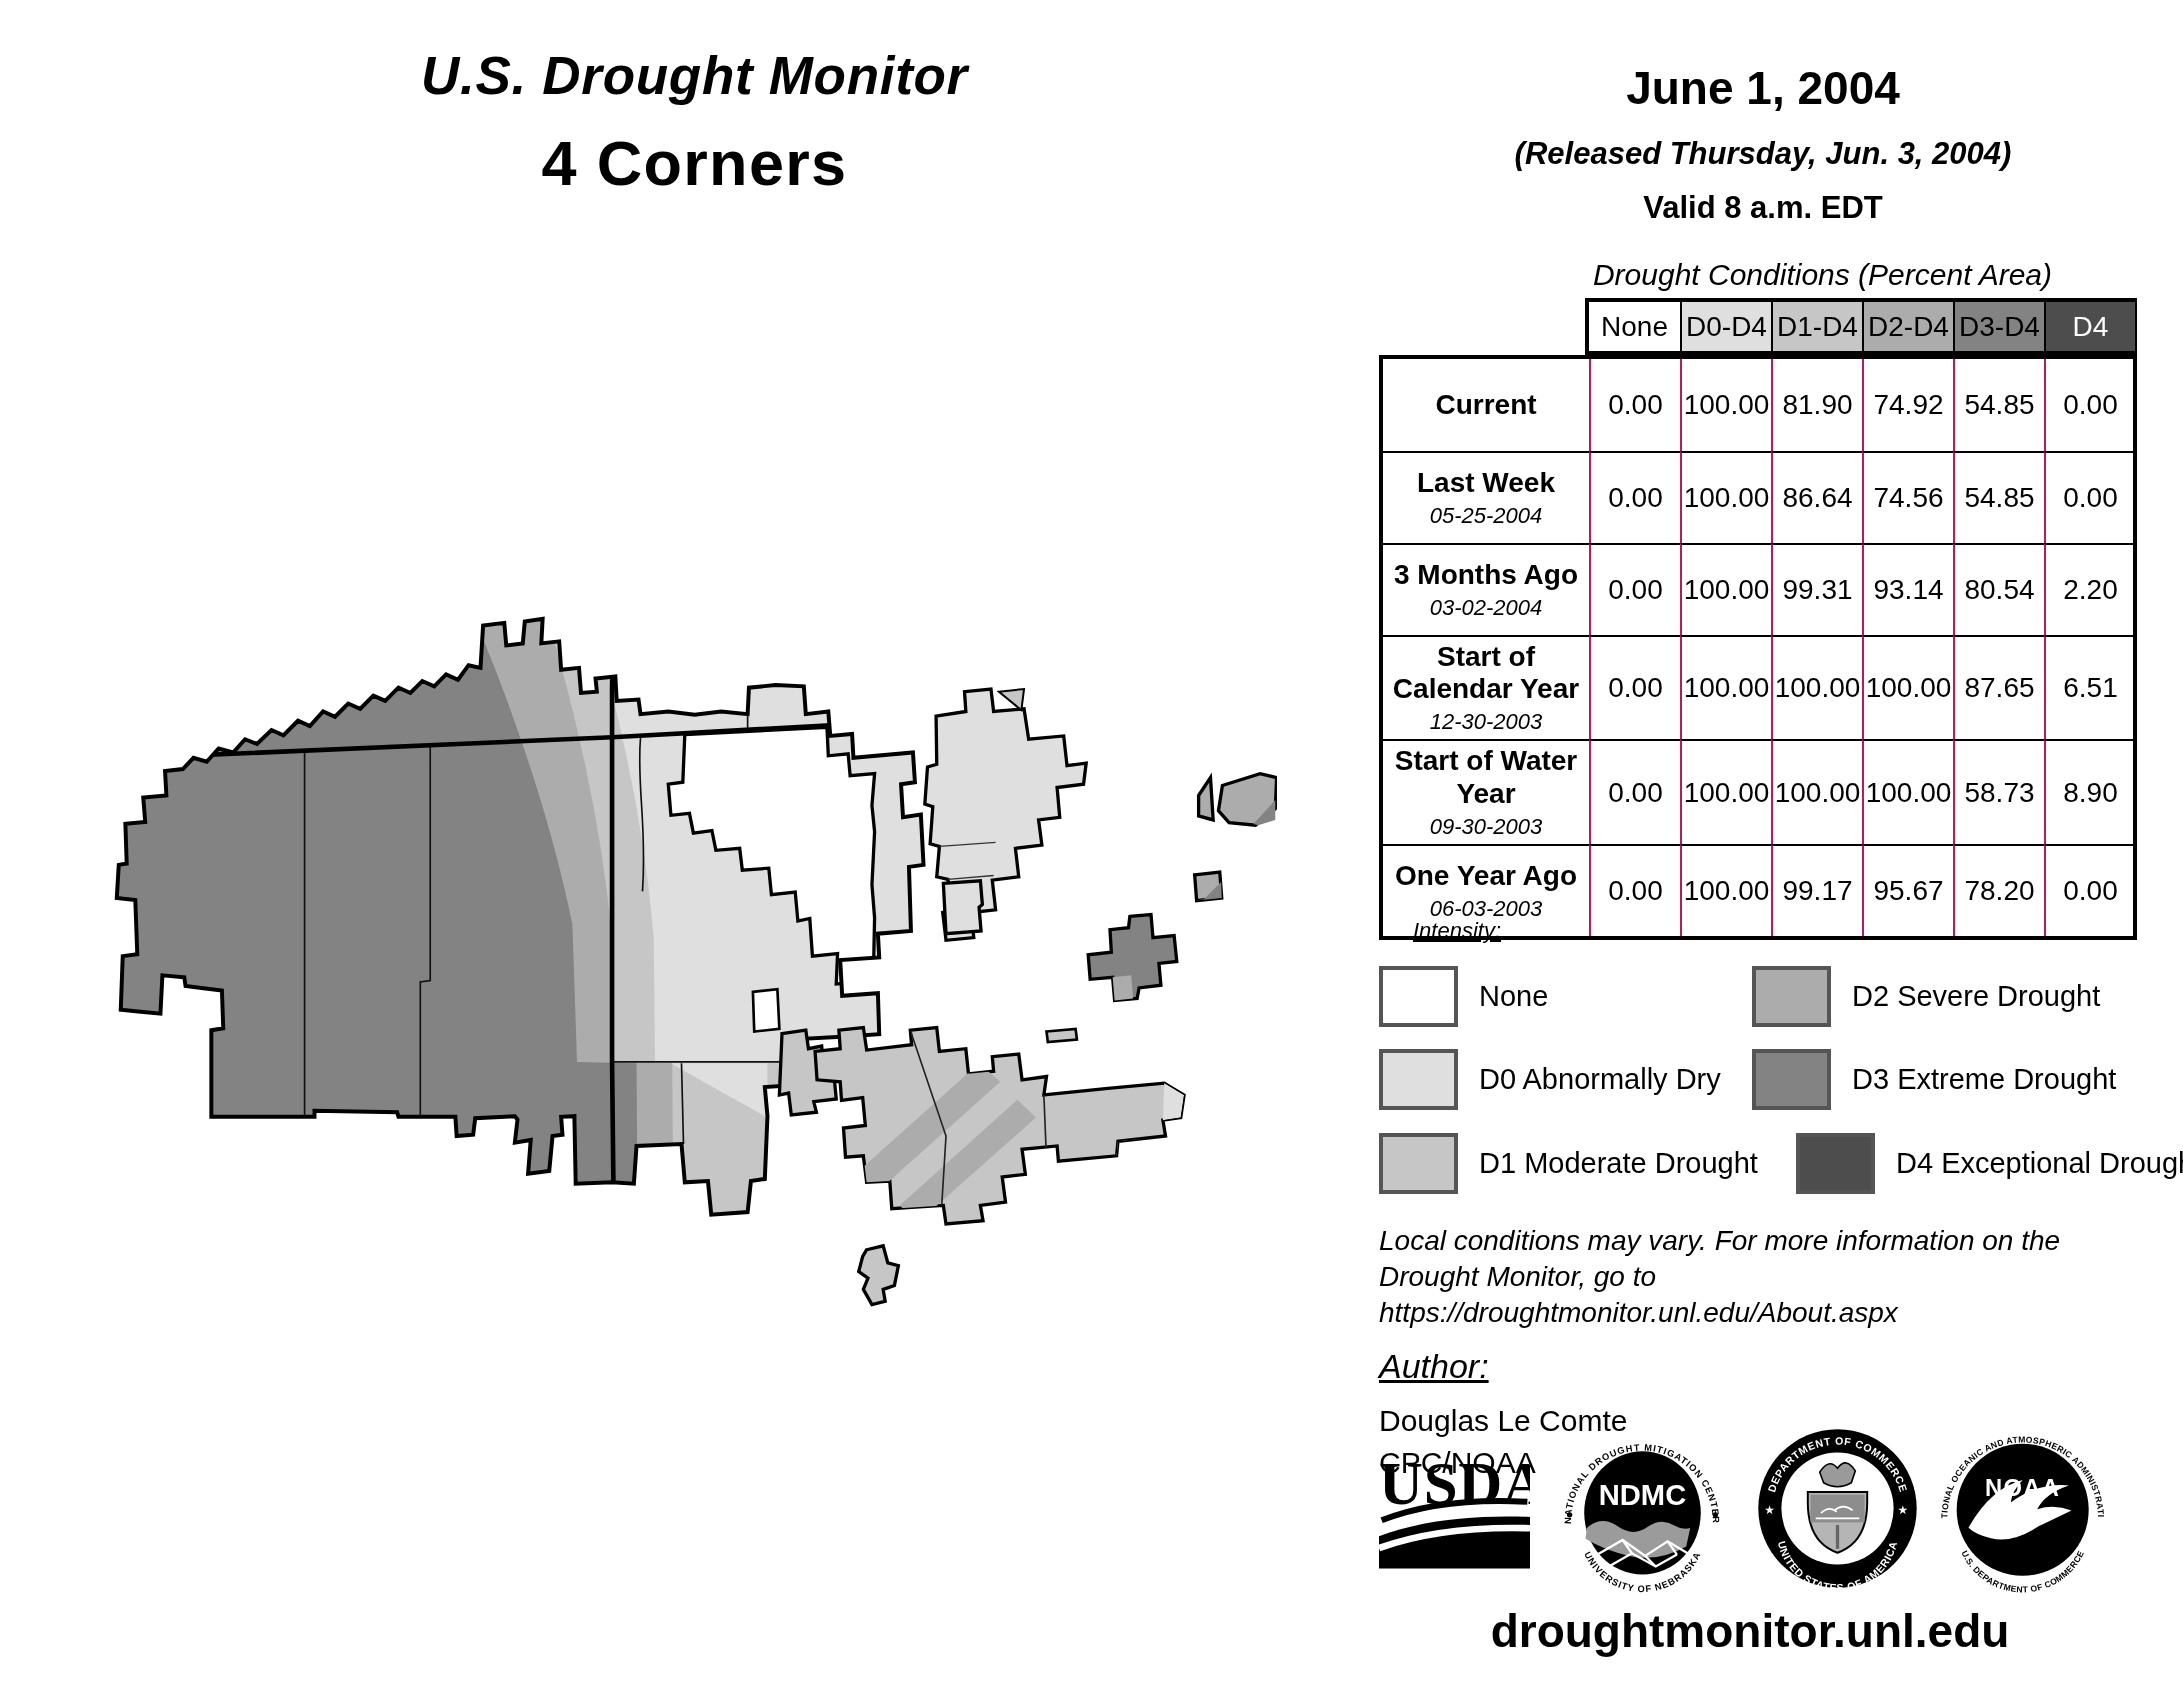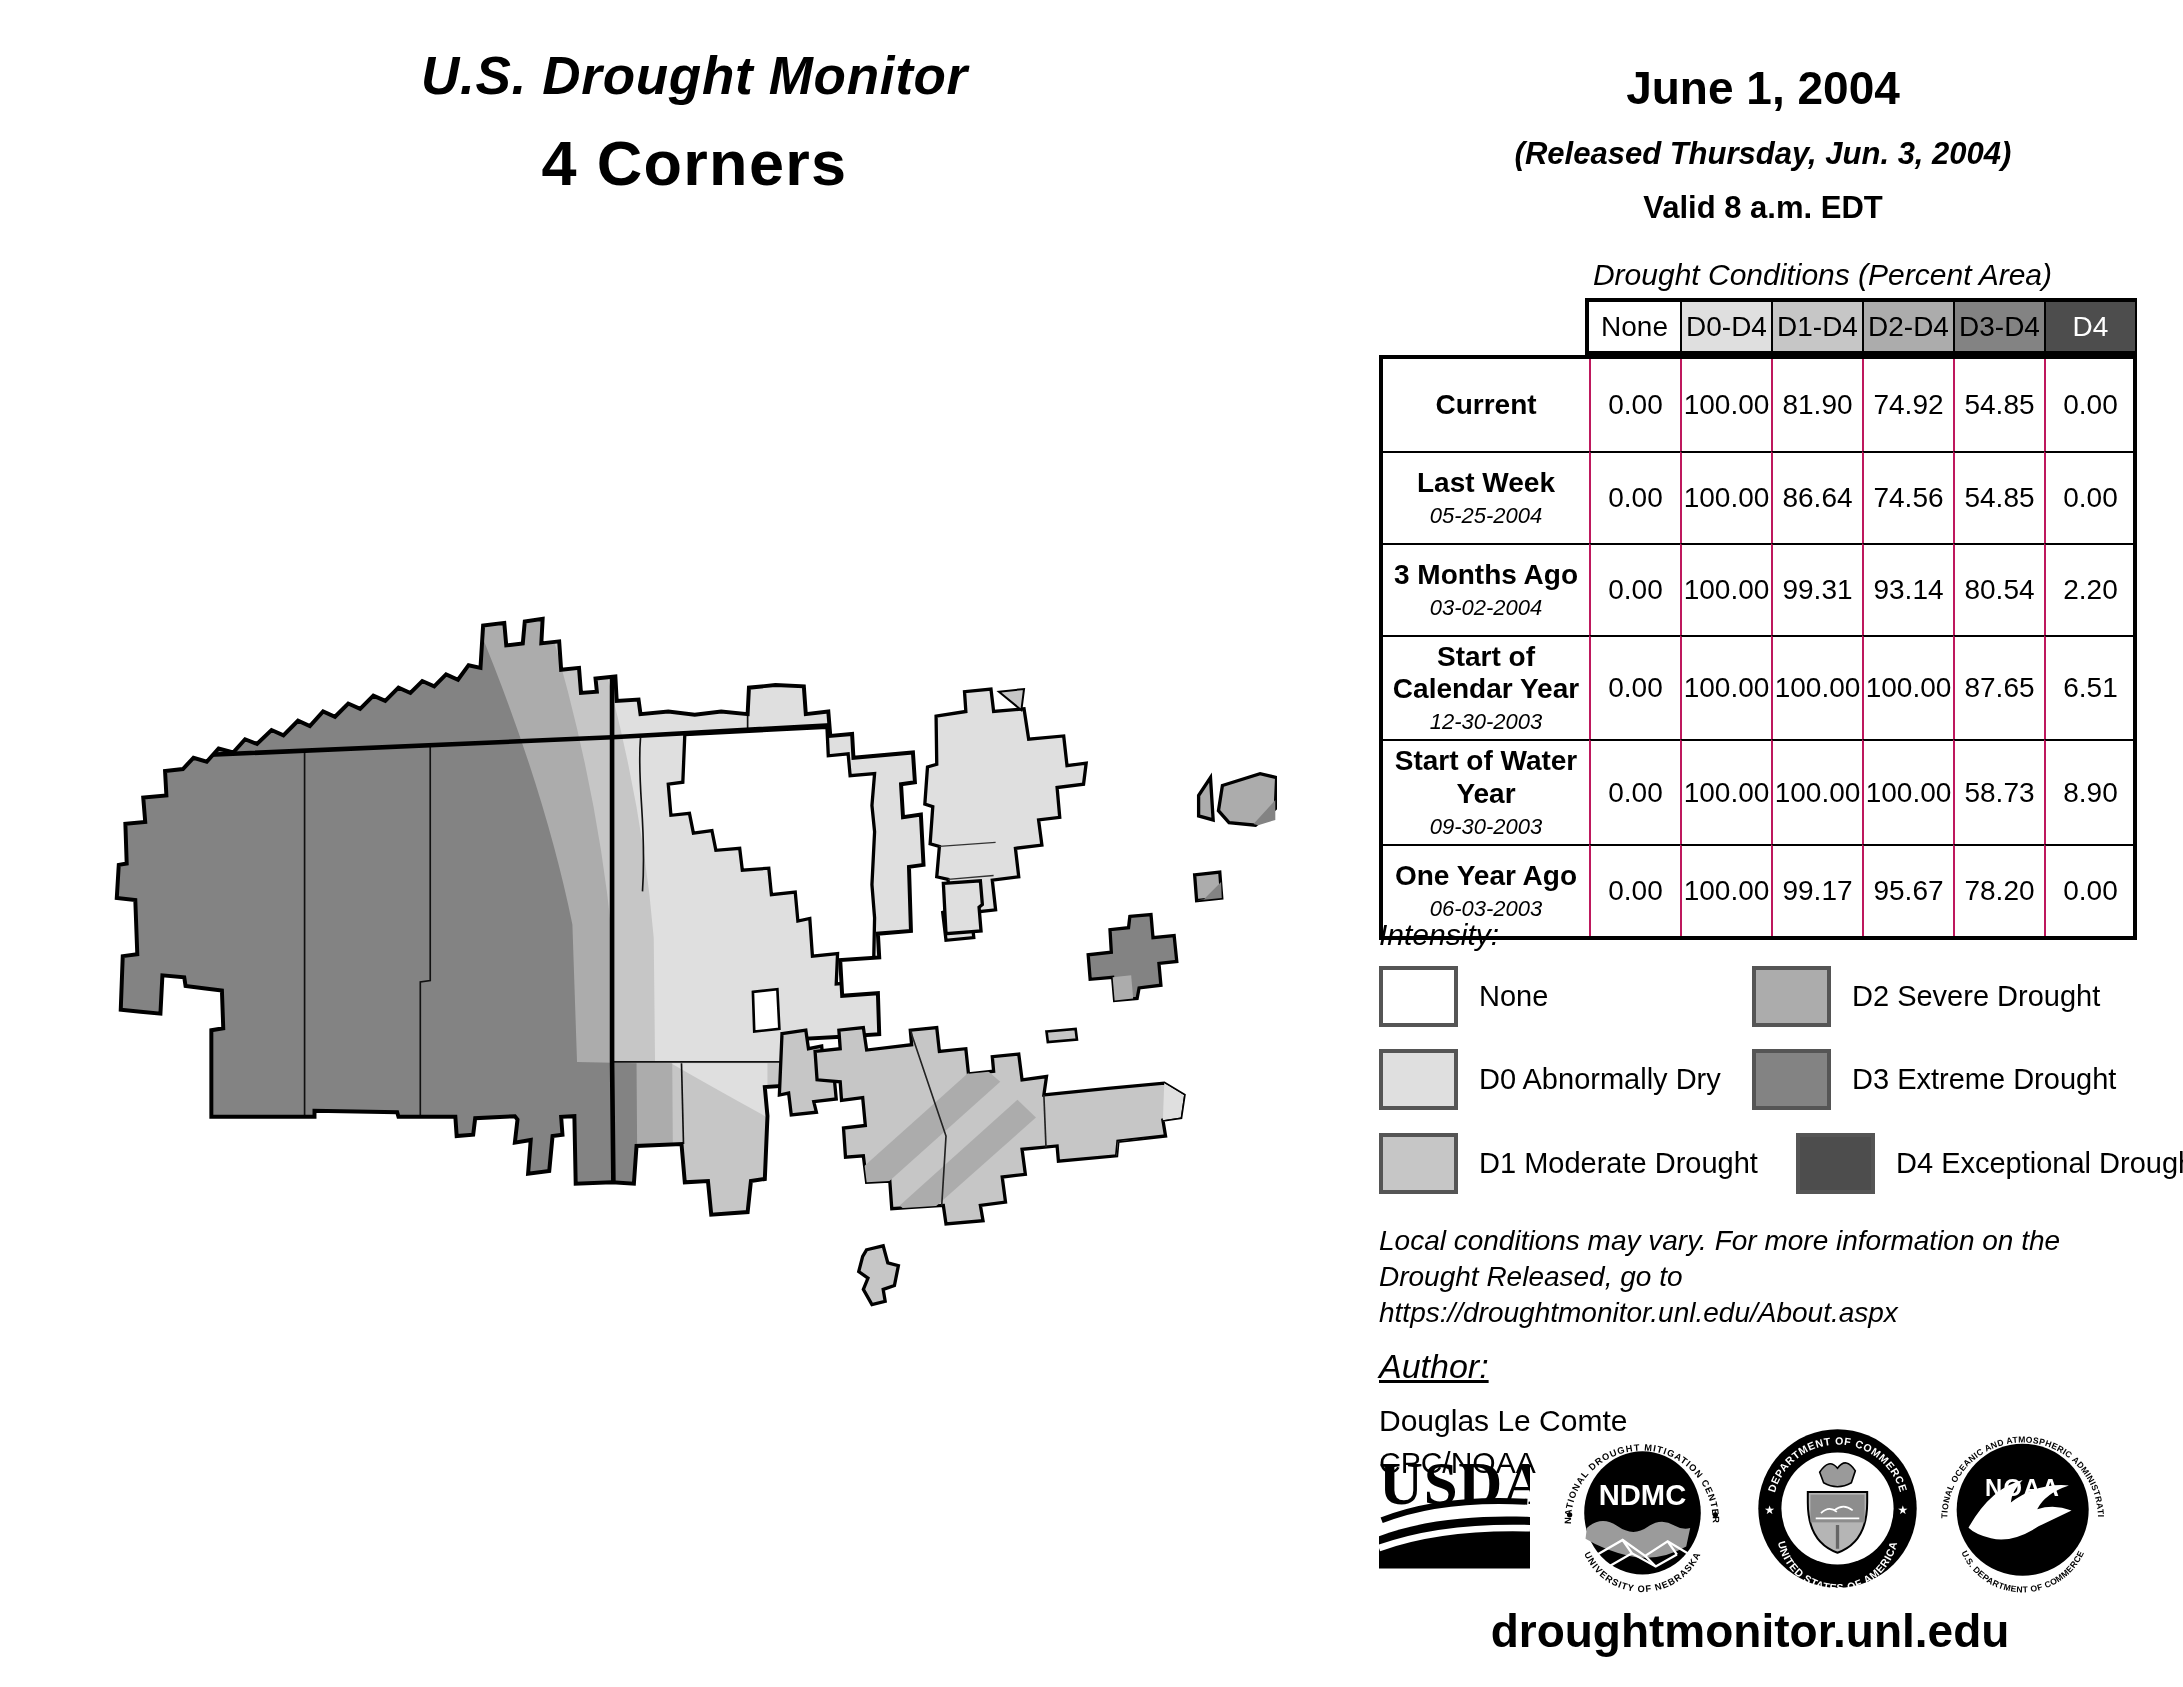--- a/index.html
+++ b/index.html
@@ -37,21 +37,21 @@
              border:4.6px solid #000; background:#fff; }
   .dm-body .cell { min-height:92px; display:flex; flex-direction:column;
                    align-items:center; justify-content:center; font-size:28px;
                    border-left:2px solid #be185d; border-top:2.6px solid #000; text-align:center; }
   .dm-body .cell.first-col { border-left:none; padding:4px 6.6px; }
   .dm-body .row1 { border-top:none; }
   .row-label { font-weight:bold; font-size:28px; line-height:1.15; }
   .row-date  { font-style:italic; font-size:22px; margin-top:4px; }
 
   
-  .lg-head { left:1379px; top:918px; font-size:30px; font-style:italic; }
+  .lg-head { left:1413px; top:918px; font-size:22px; font-style:italic; text-decoration:underline; }
   .lg-item { display:flex; align-items:center; }
   .lg-sw   { width:79px; height:61px; border:4.6px solid var(--swatch_border); }
   .sw-none { background:var(--none); } .sw-d0 { background:var(--d0); }
   .sw-d1 { background:var(--d1); }    .sw-d2 { background:var(--d2); }
   .sw-d3 { background:var(--d3); }    .sw-d4 { background:var(--d4); }
   .lg-lab  { font-size:29px; margin-left:21px; white-space:nowrap; }
 
   
   .notes { left:1379px; top:1223px; width:794px; font-size:28px; font-style:italic; line-height:36px; }
   .au-head { left:1379px; top:1347px; font-size:34px; font-style:italic; text-decoration:underline; }
@@ -177,21 +177,21 @@
   <div class="lg-sw sw-d3"></div>
   <div class="lg-lab">D3 Extreme Drought</div>
 </div>
 <div class="abs lg-item" style="left:1752px; top:1133px;padding-left:44px;">
   <div class="lg-sw sw-d4"></div>
   <div class="lg-lab">D4 Exceptional Drought</div>
 </div>
 
 <div class="abs notes">
   <div>Local conditions may vary. For more information on the</div>
-  <div>Drought Released, go to https://droughtmonitor.unl.edu/About.aspx</div>
+  <div>Drought Monitor, go to https://droughtmonitor.unl.edu/About.aspx</div>
 </div>
 <div class="abs au-head">Author:</div>
 <div class="abs au-name">Douglas Le Comte</div>
 <div class="abs au-org">CPC/NOAA</div>
 
 <svg class="logo" style="left:1379px; top:1454px;" width="151" height="116" viewBox="0 0 228 175">
   <text x="0" y="76" font-family="Liberation Serif, serif" font-size="92" font-weight="bold" letter-spacing="1" fill="#000">USDA</text>
   <path d="M4,100 C70,74 150,68 224,72" fill="none" stroke="#000" stroke-width="9"></path>
   <path d="M0,124 C70,98 152,92 228,95 L228,173 L0,173 Z" fill="#000"></path>
   <path d="M0,142 C72,116 154,110 228,112" fill="none" stroke="#fff" stroke-width="10"></path>

